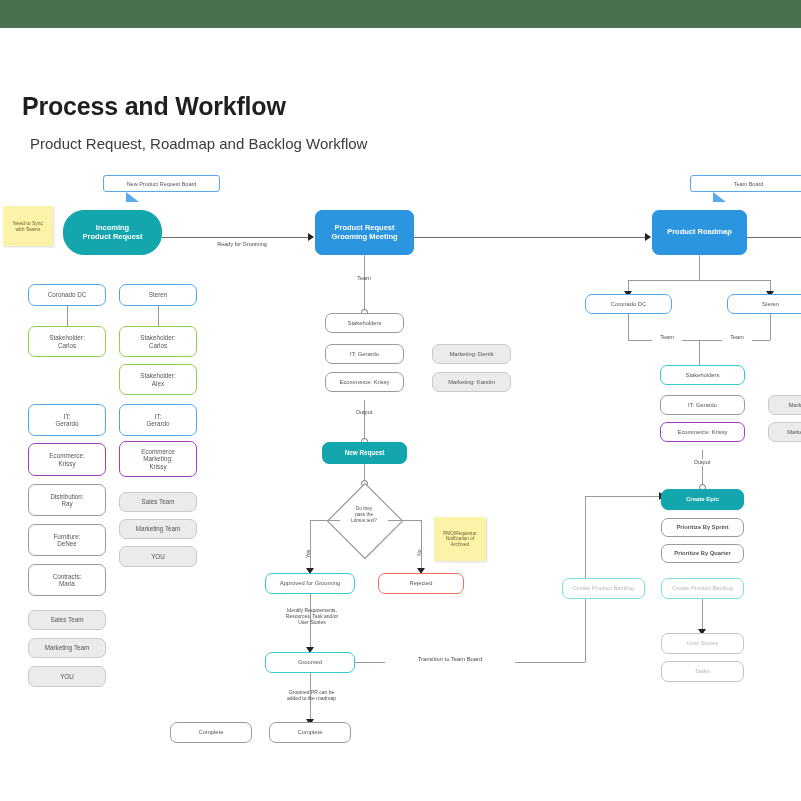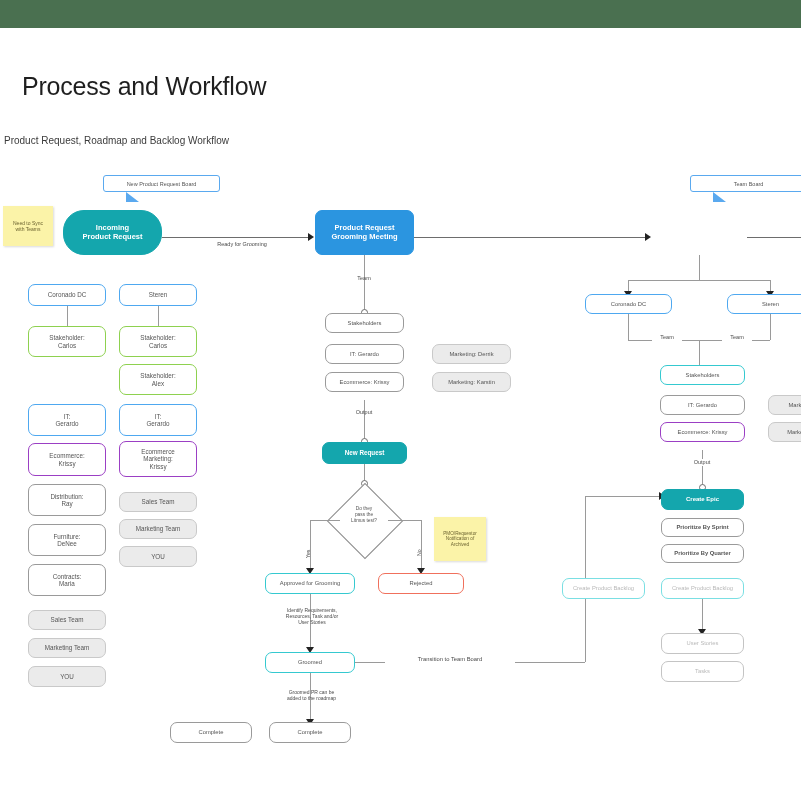--- a/index.html
+++ b/index.html
@@ -6,26 +6,26 @@
   body{
     width:801px;height:801px;overflow:hidden;
     background:#4a7050;
     font-family:"Liberation Sans", sans-serif;
   }
   #canvas{
     position:absolute;left:0;top:28px;width:801px;height:773px;
     background:#ffffff;overflow:hidden;
   }
   #page-title{
-    position:absolute;left:22px;top:44px;
-    font-size:25px;font-weight:normal;color:#1f1f1f;letter-spacing:-0.2px;
+    position:absolute;left:22px;top:64px;
+    font-size:25px;font-weight:bold;color:#1f1f1f;letter-spacing:-0.2px;
   }
   #page-subtitle{
-    position:absolute;left:4px;top:107px;
-    font-size:10px;color:#3b3b3b;
+    position:absolute;left:30px;top:107px;
+    font-size:15px;color:#3b3b3b;
   }
 
   
   .node{
     position:absolute;box-sizing:border-box;
     display:flex;align-items:center;justify-content:center;text-align:center;
     border-radius:7px;line-height:1.18;
     white-space:pre-line;
   }
   .n-teal{background:#14a6ad;color:#fff;border:1px solid #14a6ad;font-weight:bold;}
@@ -112,20 +112,23 @@
   <div class="node n-teal" style="left:63px;top:182px;width:99px;height:45px;font-size:7.5px;border-radius:21px;">
     <span>Incoming
 Product Request</span>
   </div>
 
   <div class="node n-blue" style="left:315px;top:182px;width:99px;height:45px;font-size:7.5px;">
     <span>Product Request
 Grooming Meeting</span>
   </div>
 
+  <div class="node n-blue" style="left:652px;top:182px;width:95px;height:45px;font-size:7.5px;">
+    <span>Product Roadmap</span>
+  </div>
 
   <div class="ln lnh" style="left:162px;top:209px;width:146px;"></div>
   <div class="arrow-r" style="left:308px;top:205px;"></div>
   <div class="elabel" style="left:182px;top:213px;width:120px;font-size:5.5px;">Ready for Grooming</div>
 
   <div class="ln lnh" style="left:414px;top:209px;width:231px;"></div>
   <div class="arrow-r" style="left:645px;top:205px;"></div>
 
   <div class="ln lnh" style="left:747px;top:209px;width:54px;"></div>
 

